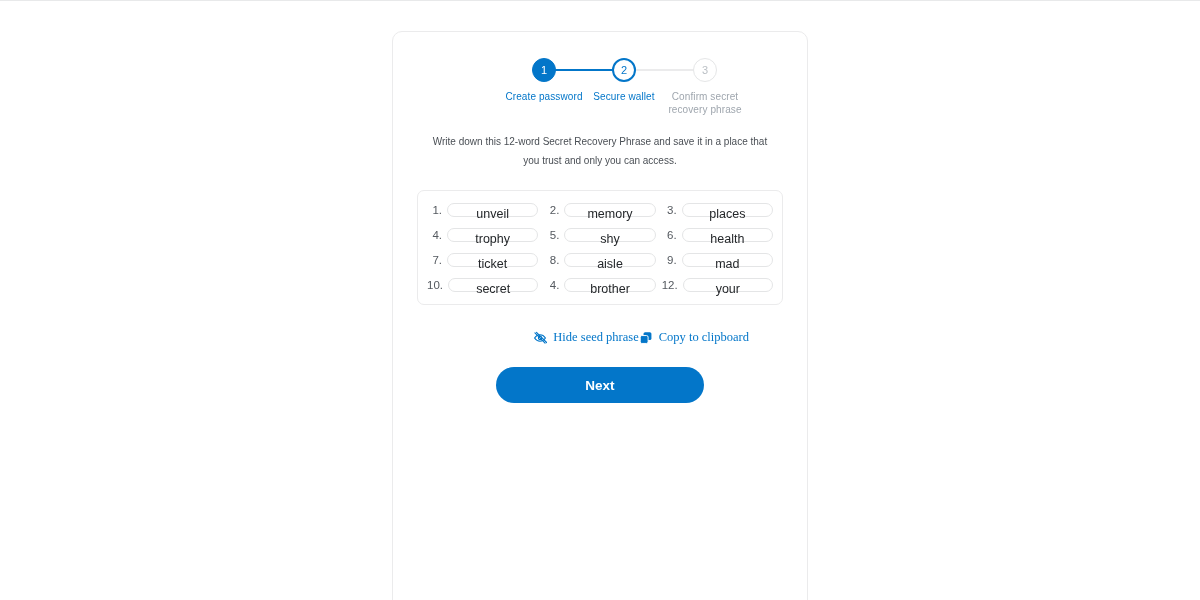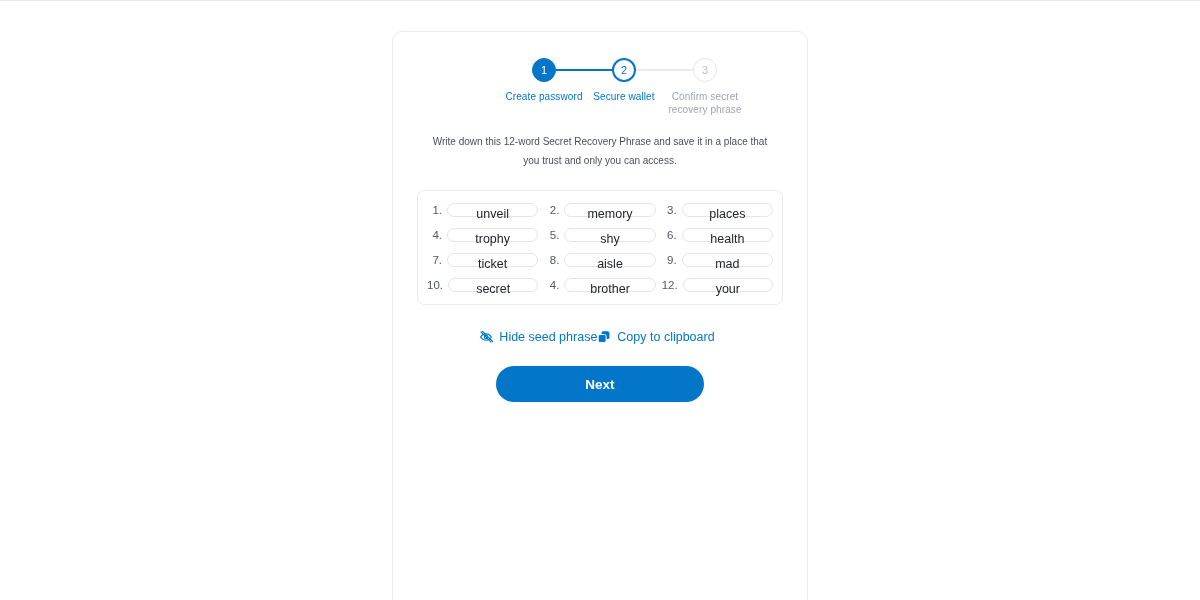--- a/index.html
+++ b/index.html
@@ -178,22 +178,23 @@
     text-align: center;
     font-size: 12.5px;
     color: #24272a;
     background: #ffffff;
   }
 
   
   .actions {
     margin-top: 25px;
     display: flex;
-    justify-content: center;
+    justify-content: flex-end;
     padding: 0 34px 0 28px;
+    font-family: Liberation Serif, serif;
   }
   .action-link {
     display: flex;
     align-items: center;
     gap: 6px;
     color: #0376c9;
     font-size: 12.5px;
     cursor: pointer;
     user-select: none;
   }

